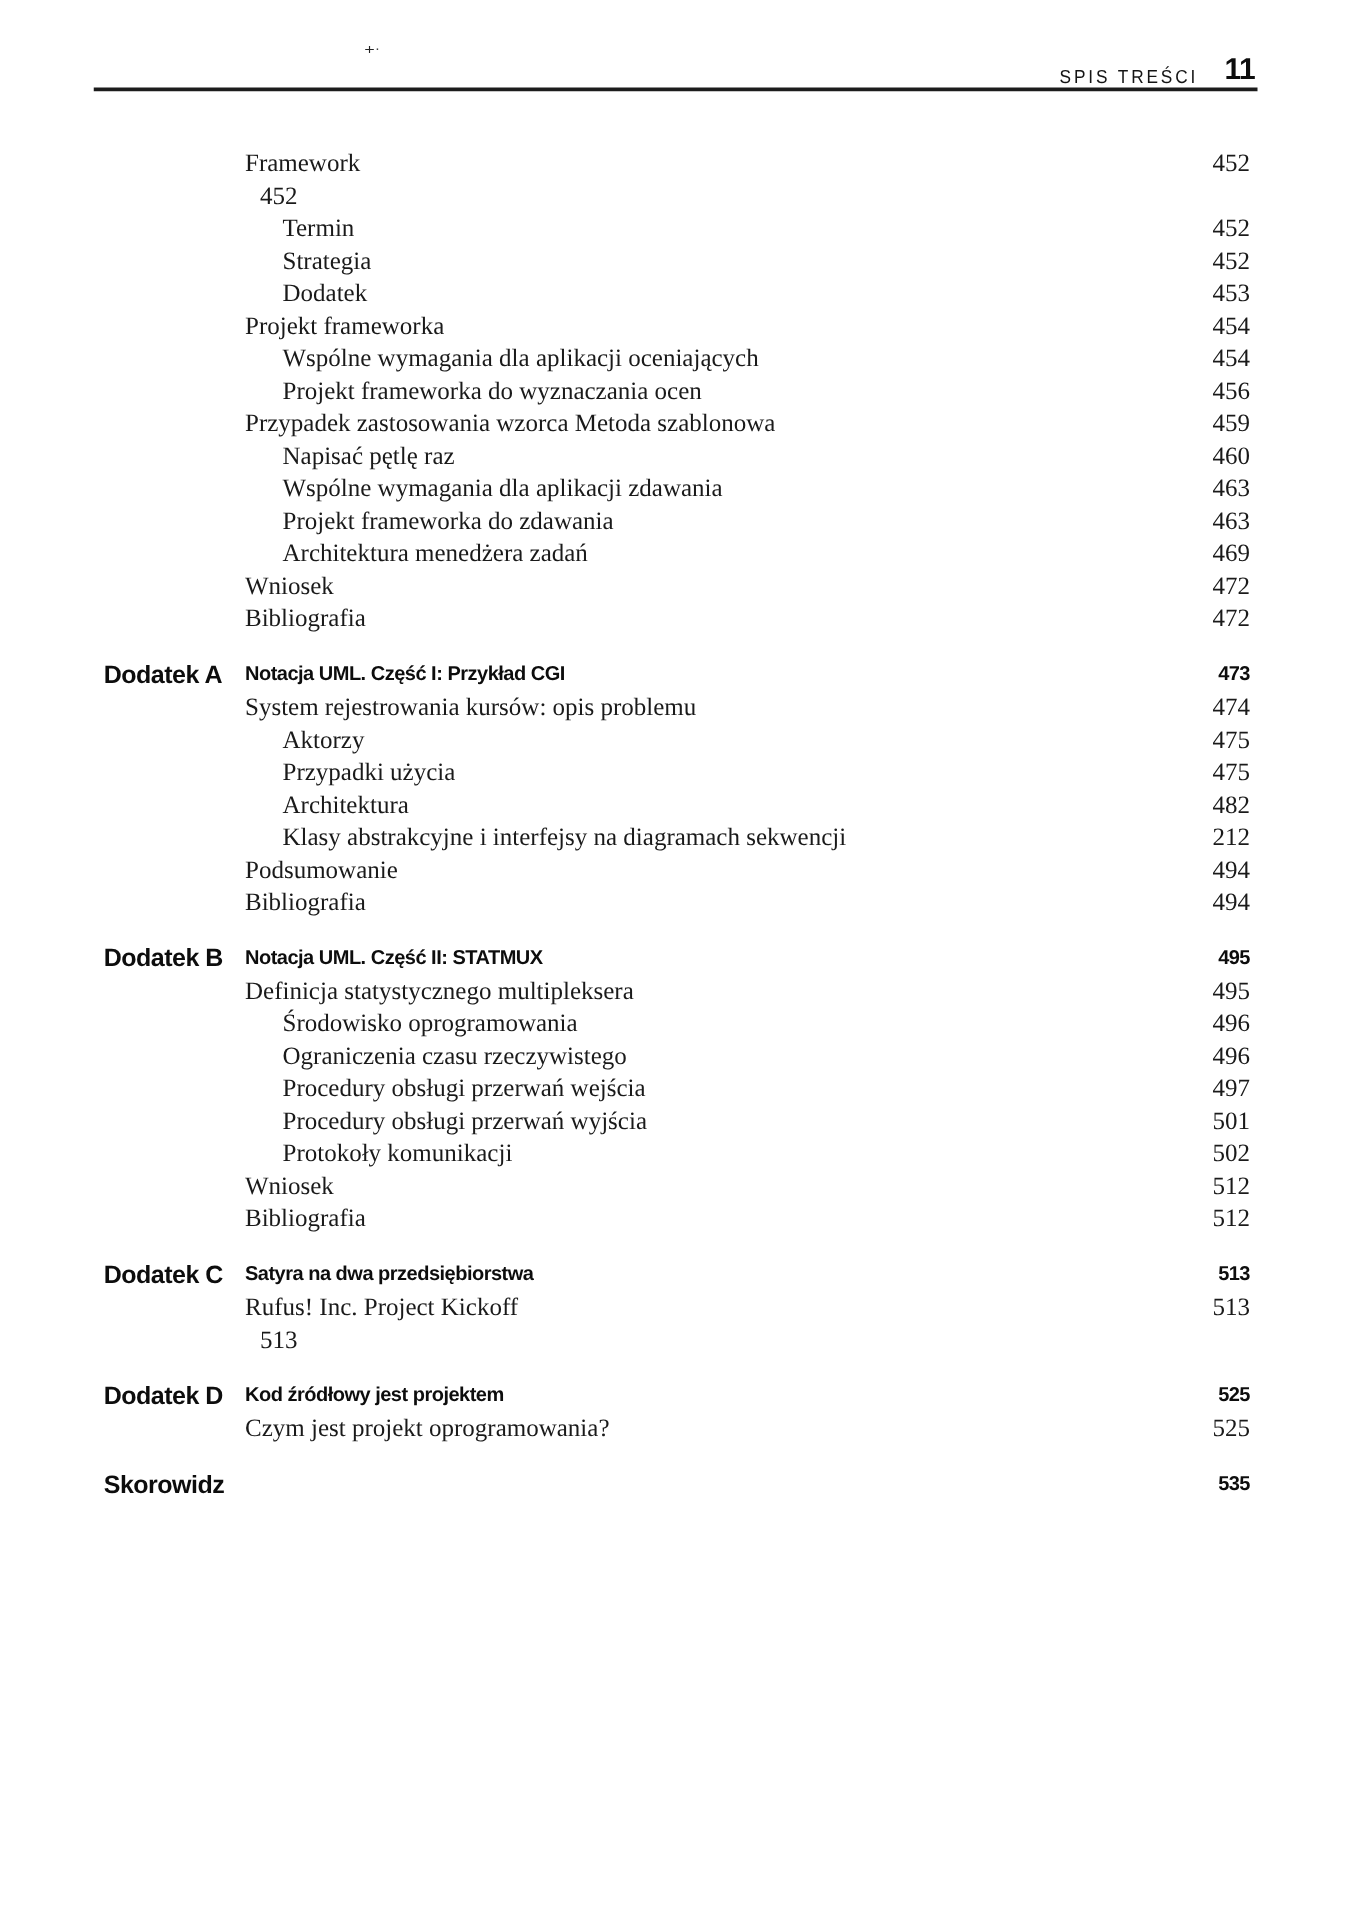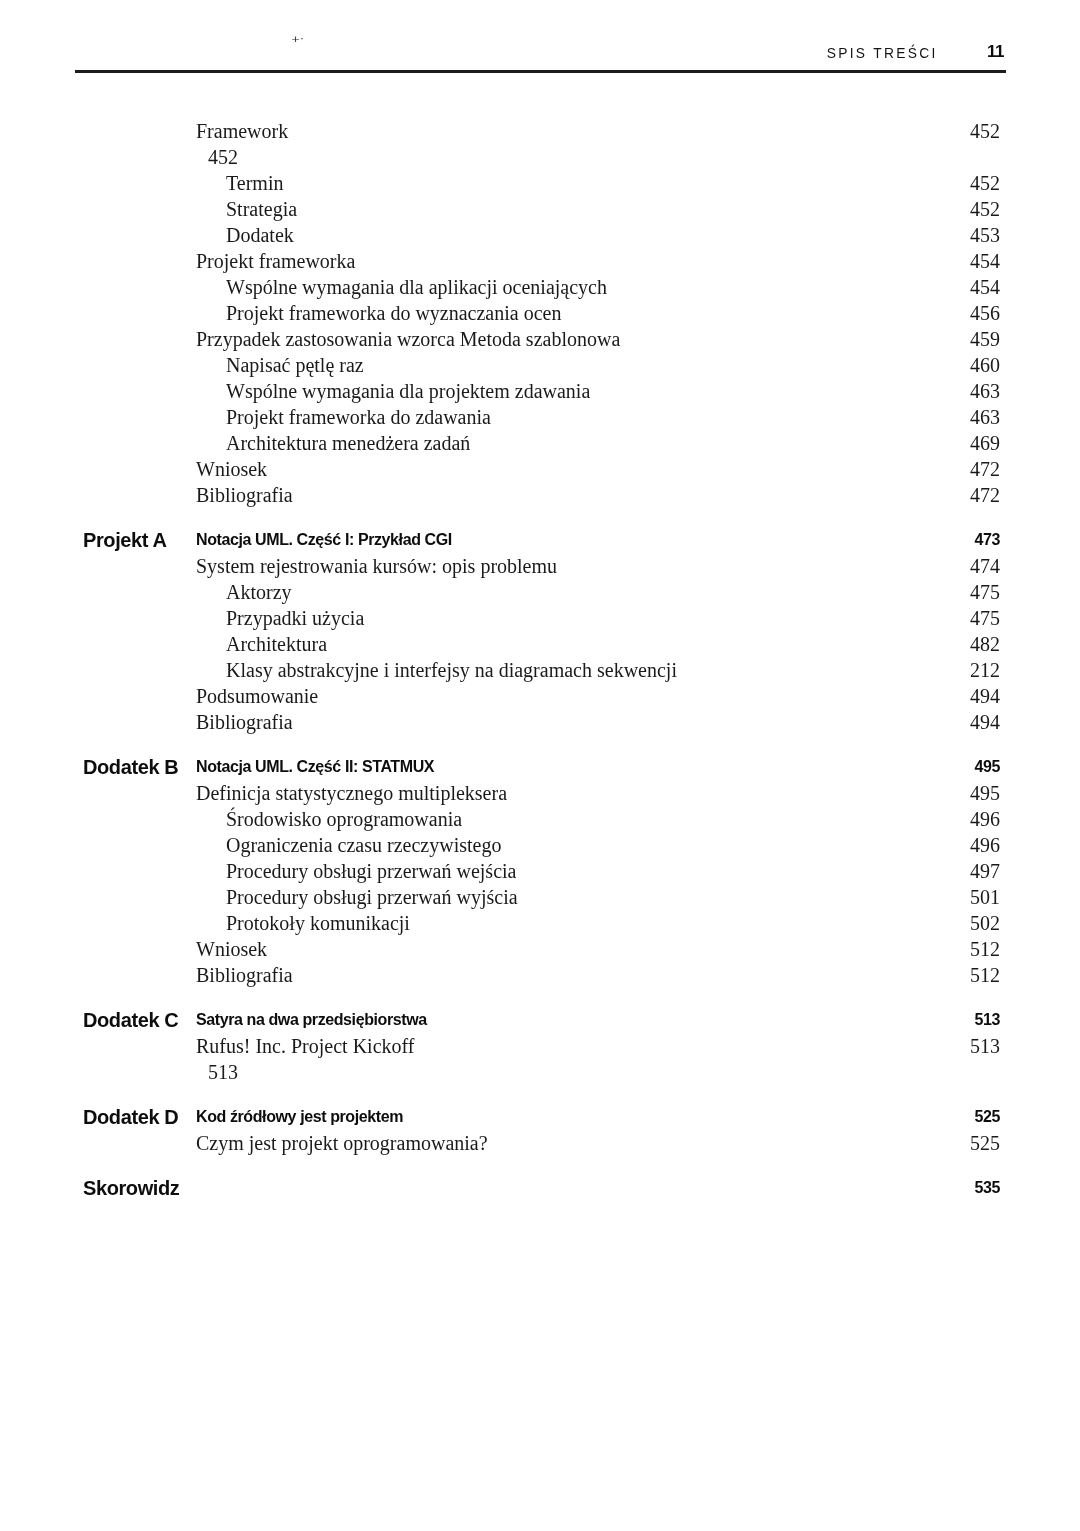--- a/index.html
+++ b/index.html
@@ -17,31 +17,31 @@
   .artifact {
     position: absolute; left: 291px; top: 33px;
     font-size: 11px; color: #222;
     font-family: "DejaVu Sans", sans-serif;
     transform: scaleY(0.8);
   }
 
   
   .header {
     position: absolute; top: 42px; right: 76px;
-    display: flex; align-items: center; gap: 49px;
+    display: flex; align-items: flex-end; gap: 21px;
   }
   .header .htitle {
     font-family: "Liberation Sans", sans-serif;
     font-size: 15px; font-weight: 500;
     letter-spacing: 2.5px; color: #141414;
     transform: scaleX(0.92); transform-origin: right;
   }
   .header .hpage {
     font-family: "Liberation Sans", sans-serif;
-    font-size: 17px; font-weight: 700; color: #0d0d0d;
+    font-size: 24px; font-weight: 700; color: #0d0d0d;
     letter-spacing: -0.5px;
   }
   .rule {
     position: absolute; top: 70px; left: 75px; right: 74px;
     height: 3px; background: #1c1c1c;
   }
 
   
   .toc {
     position: absolute; top: 118px; left: 83px; width: 917px;
@@ -130,21 +130,21 @@
     <span class="title">Przypadek zastosowania wzorca Metoda szablonowa</span>
     <span class="pagenum">459</span>
   </div>
       <div class="row l2">
     <span class="label"></span>
     <span class="title">Napisać pętlę raz</span>
     <span class="pagenum">460</span>
   </div>
       <div class="row l2">
     <span class="label"></span>
-    <span class="title">Wspólne wymagania dla projektem zdawania</span>
+    <span class="title">Wspólne wymagania dla aplikacji zdawania</span>
     <span class="pagenum">463</span>
   </div>
       <div class="row l2">
     <span class="label"></span>
     <span class="title">Projekt frameworka do zdawania</span>
     <span class="pagenum">463</span>
   </div>
       <div class="row l2">
     <span class="label"></span>
     <span class="title">Architektura menedżera zadań</span>
@@ -154,21 +154,21 @@
     <span class="label"></span>
     <span class="title">Wniosek</span>
     <span class="pagenum">472</span>
   </div>
       <div class="row l1">
     <span class="label"></span>
     <span class="title">Bibliografia</span>
     <span class="pagenum">472</span>
   </div>
       <div class="row section">
-    <span class="label">Projekt A</span>
+    <span class="label">Dodatek A</span>
     <span class="title">Notacja UML. Część I: Przykład CGI</span>
     <span class="pagenum">473</span>
   </div>
       <div class="row l1">
     <span class="label"></span>
     <span class="title">System rejestrowania kursów: opis problemu</span>
     <span class="pagenum">474</span>
   </div>
       <div class="row l2">
     <span class="label"></span>

